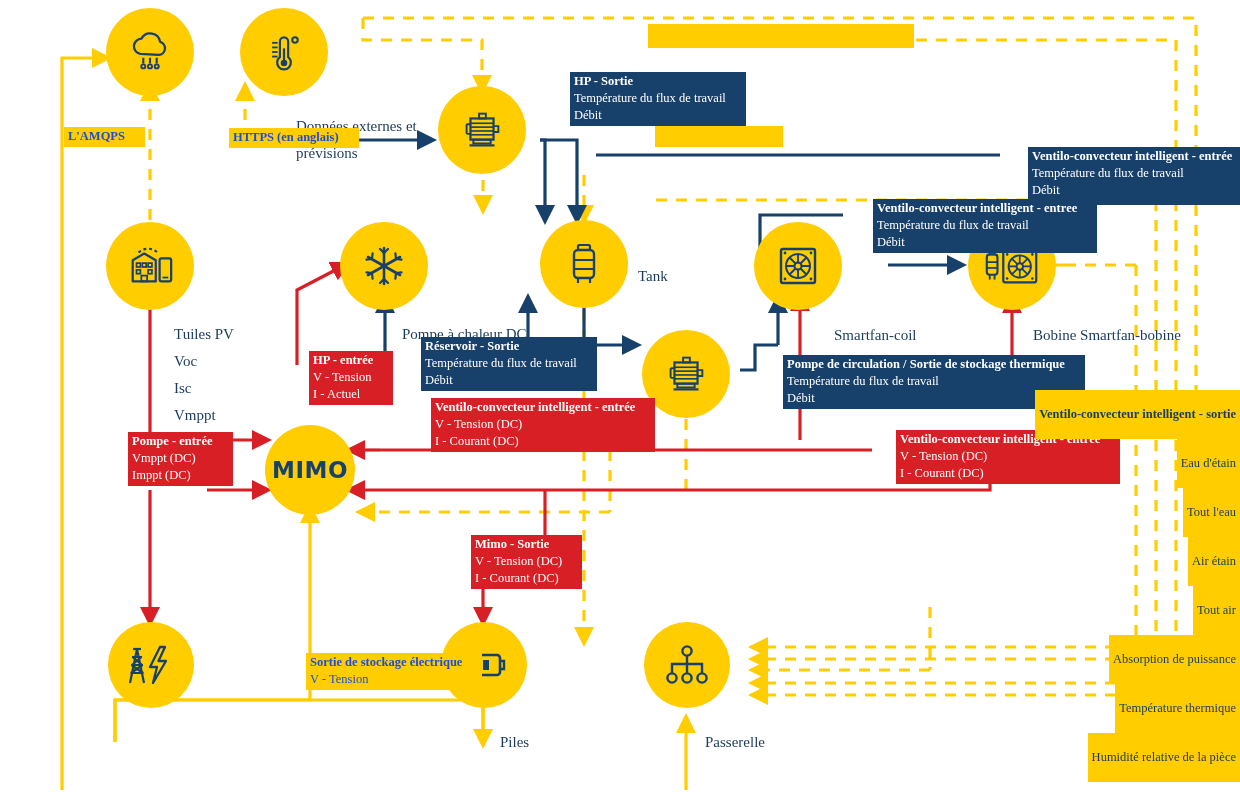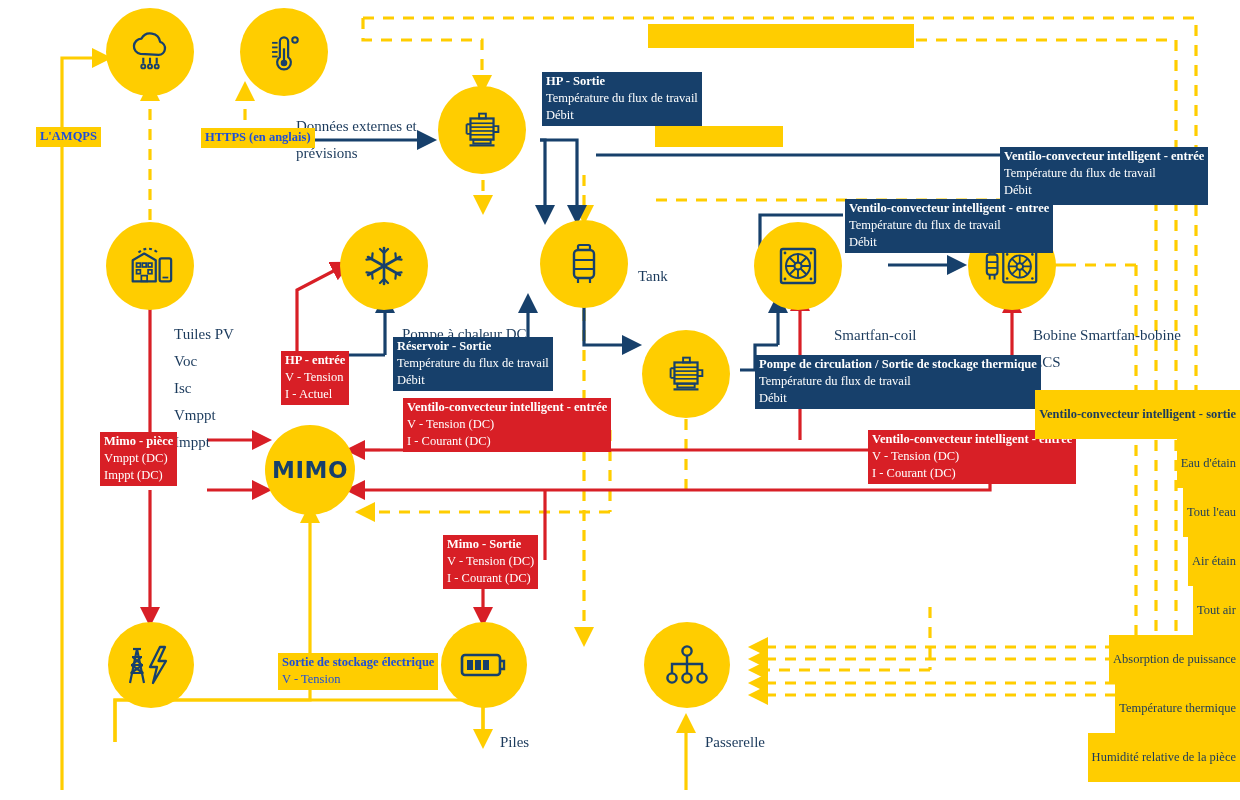--- a/index.html
+++ b/index.html
@@ -5,22 +5,22 @@
   html,body{margin:0;padding:0;background:#fff;}
   body{width:1240px;height:800px;position:relative;overflow:hidden;
        font-family:"Liberation Serif",serif;color:#1b3a5c;}
   #stage{position:absolute;left:0;top:0;width:1240px;height:800px;}
   svg.layer{position:absolute;left:0;top:0;width:1240px;height:800px;}
   .node{position:absolute;border-radius:50%;background:#FFCD00;
         display:flex;align-items:center;justify-content:center;}
   .node svg{display:block;}
   .cap{position:absolute;font-size:15px;line-height:27px;color:#1b3a5c;
        white-space:pre-line;margin-top:8px;}
-  .lbl{position:absolute;font-size:12.5px;line-height:17px;padding:1px 4px 2px 4px;
-       white-space:nowrap;}
+  .lbl{position:absolute;font-size:12.5px;line-height:17px;padding:1px 20px 2px 4px;
+       white-space:nowrap;margin-left:28px;}
   .lbl .t{display:block;}
   .lbl .h{font-weight:bold;}
   .lbl.navy{background:#17406b;color:#fff;}
   .lbl.red{background:#d81f26;color:#fff;}
   .lbl.yel{background:#FFCD00;color:#1d4ed8;}
   .mimo{font-family:"DejaVu Sans",sans-serif;font-weight:bold;font-size:23px;
         color:#17406b;letter-spacing:.5px;}
   .ylist{position:absolute;text-align:right;font-size:12.5px;line-height:17px;}
   .ylist div{display:inline-block;background:#FFCD00;padding:16px 4px;
              color:#1b3a5c;white-space:nowrap;}
@@ -350,21 +350,21 @@
     <span class="t">Débit</span>
   </div>
 
   <div class="lbl red" style="left:403px;top:398px;">
     <span class="t h">Ventilo-convecteur intelligent - entrée</span>
     <span class="t">V - Tension (DC)</span>
     <span class="t">I - Courant (DC)</span>
   </div>
 
   <div class="lbl red" style="left:100px;top:432px;">
-    <span class="t h">Mimo - pièce</span>
+    <span class="t h">Pompe - entrée</span>
     <span class="t">Vmppt (DC)</span>
     <span class="t">Imppt (DC)</span>
   </div>
 
   <div class="lbl red" style="left:443px;top:535px;">
     <span class="t h">Mimo - Sortie</span>
     <span class="t">V - Tension (DC)</span>
     <span class="t">I - Courant (DC)</span>
   </div>
 

